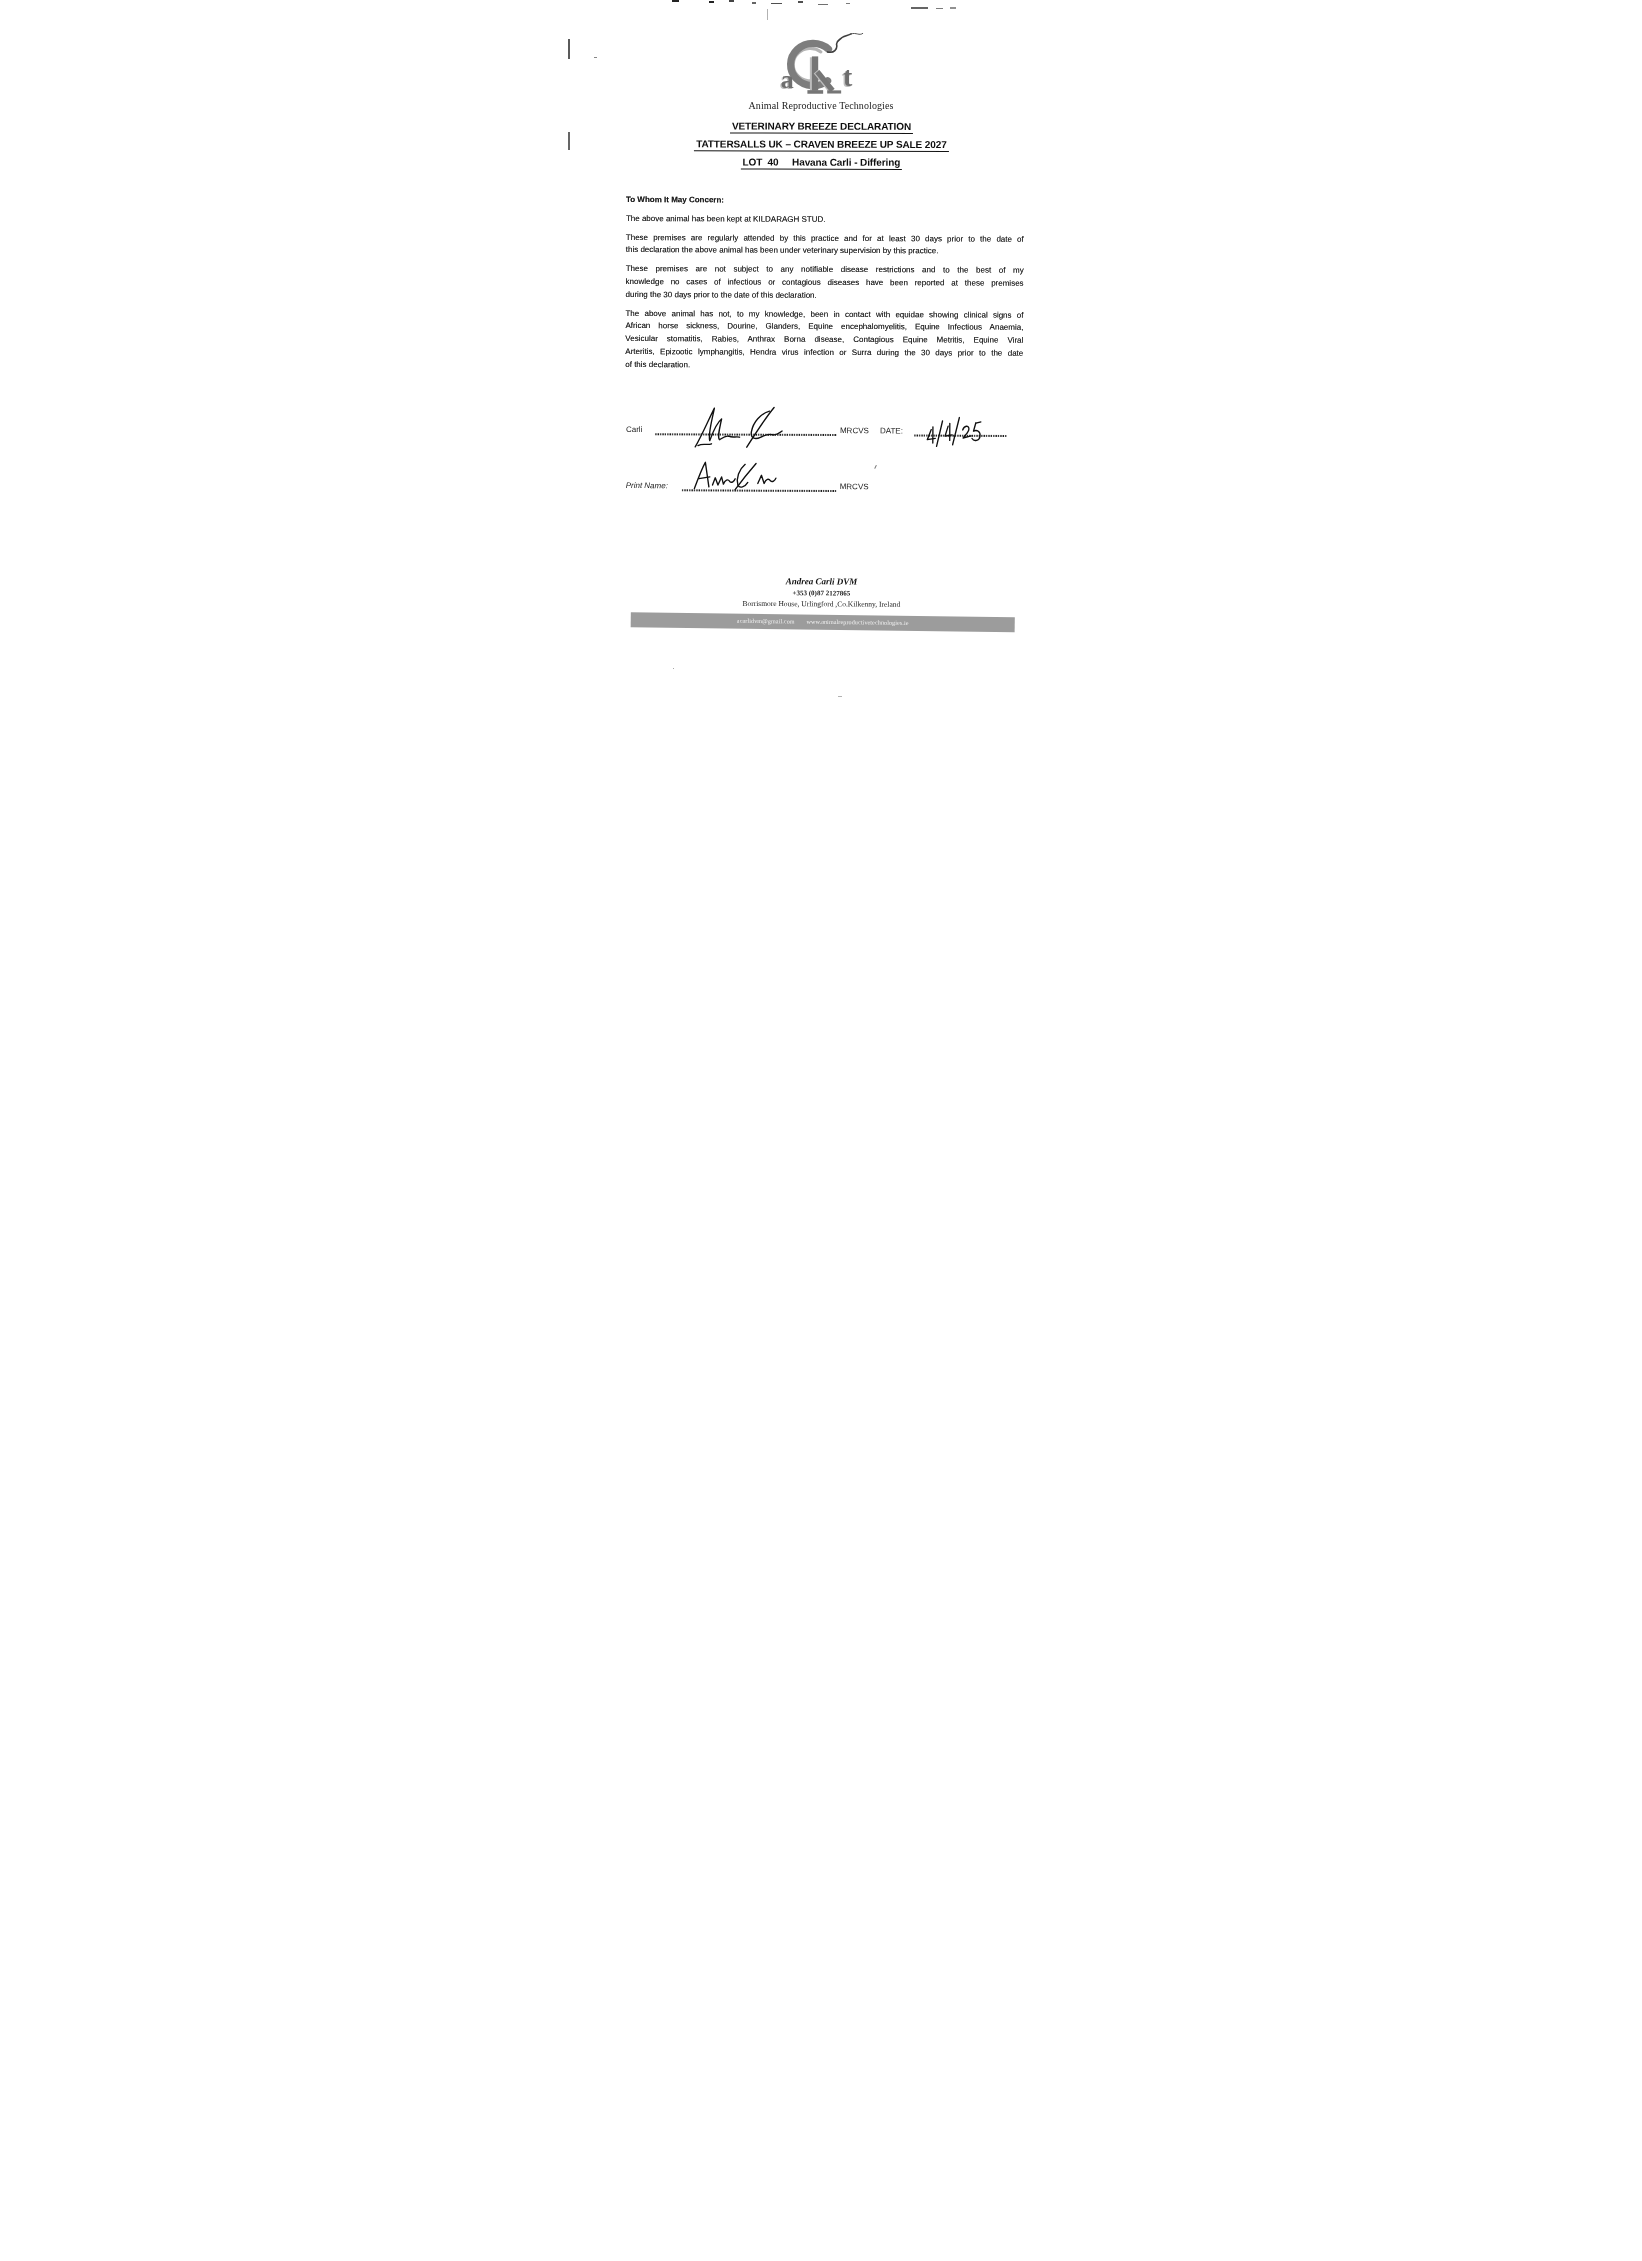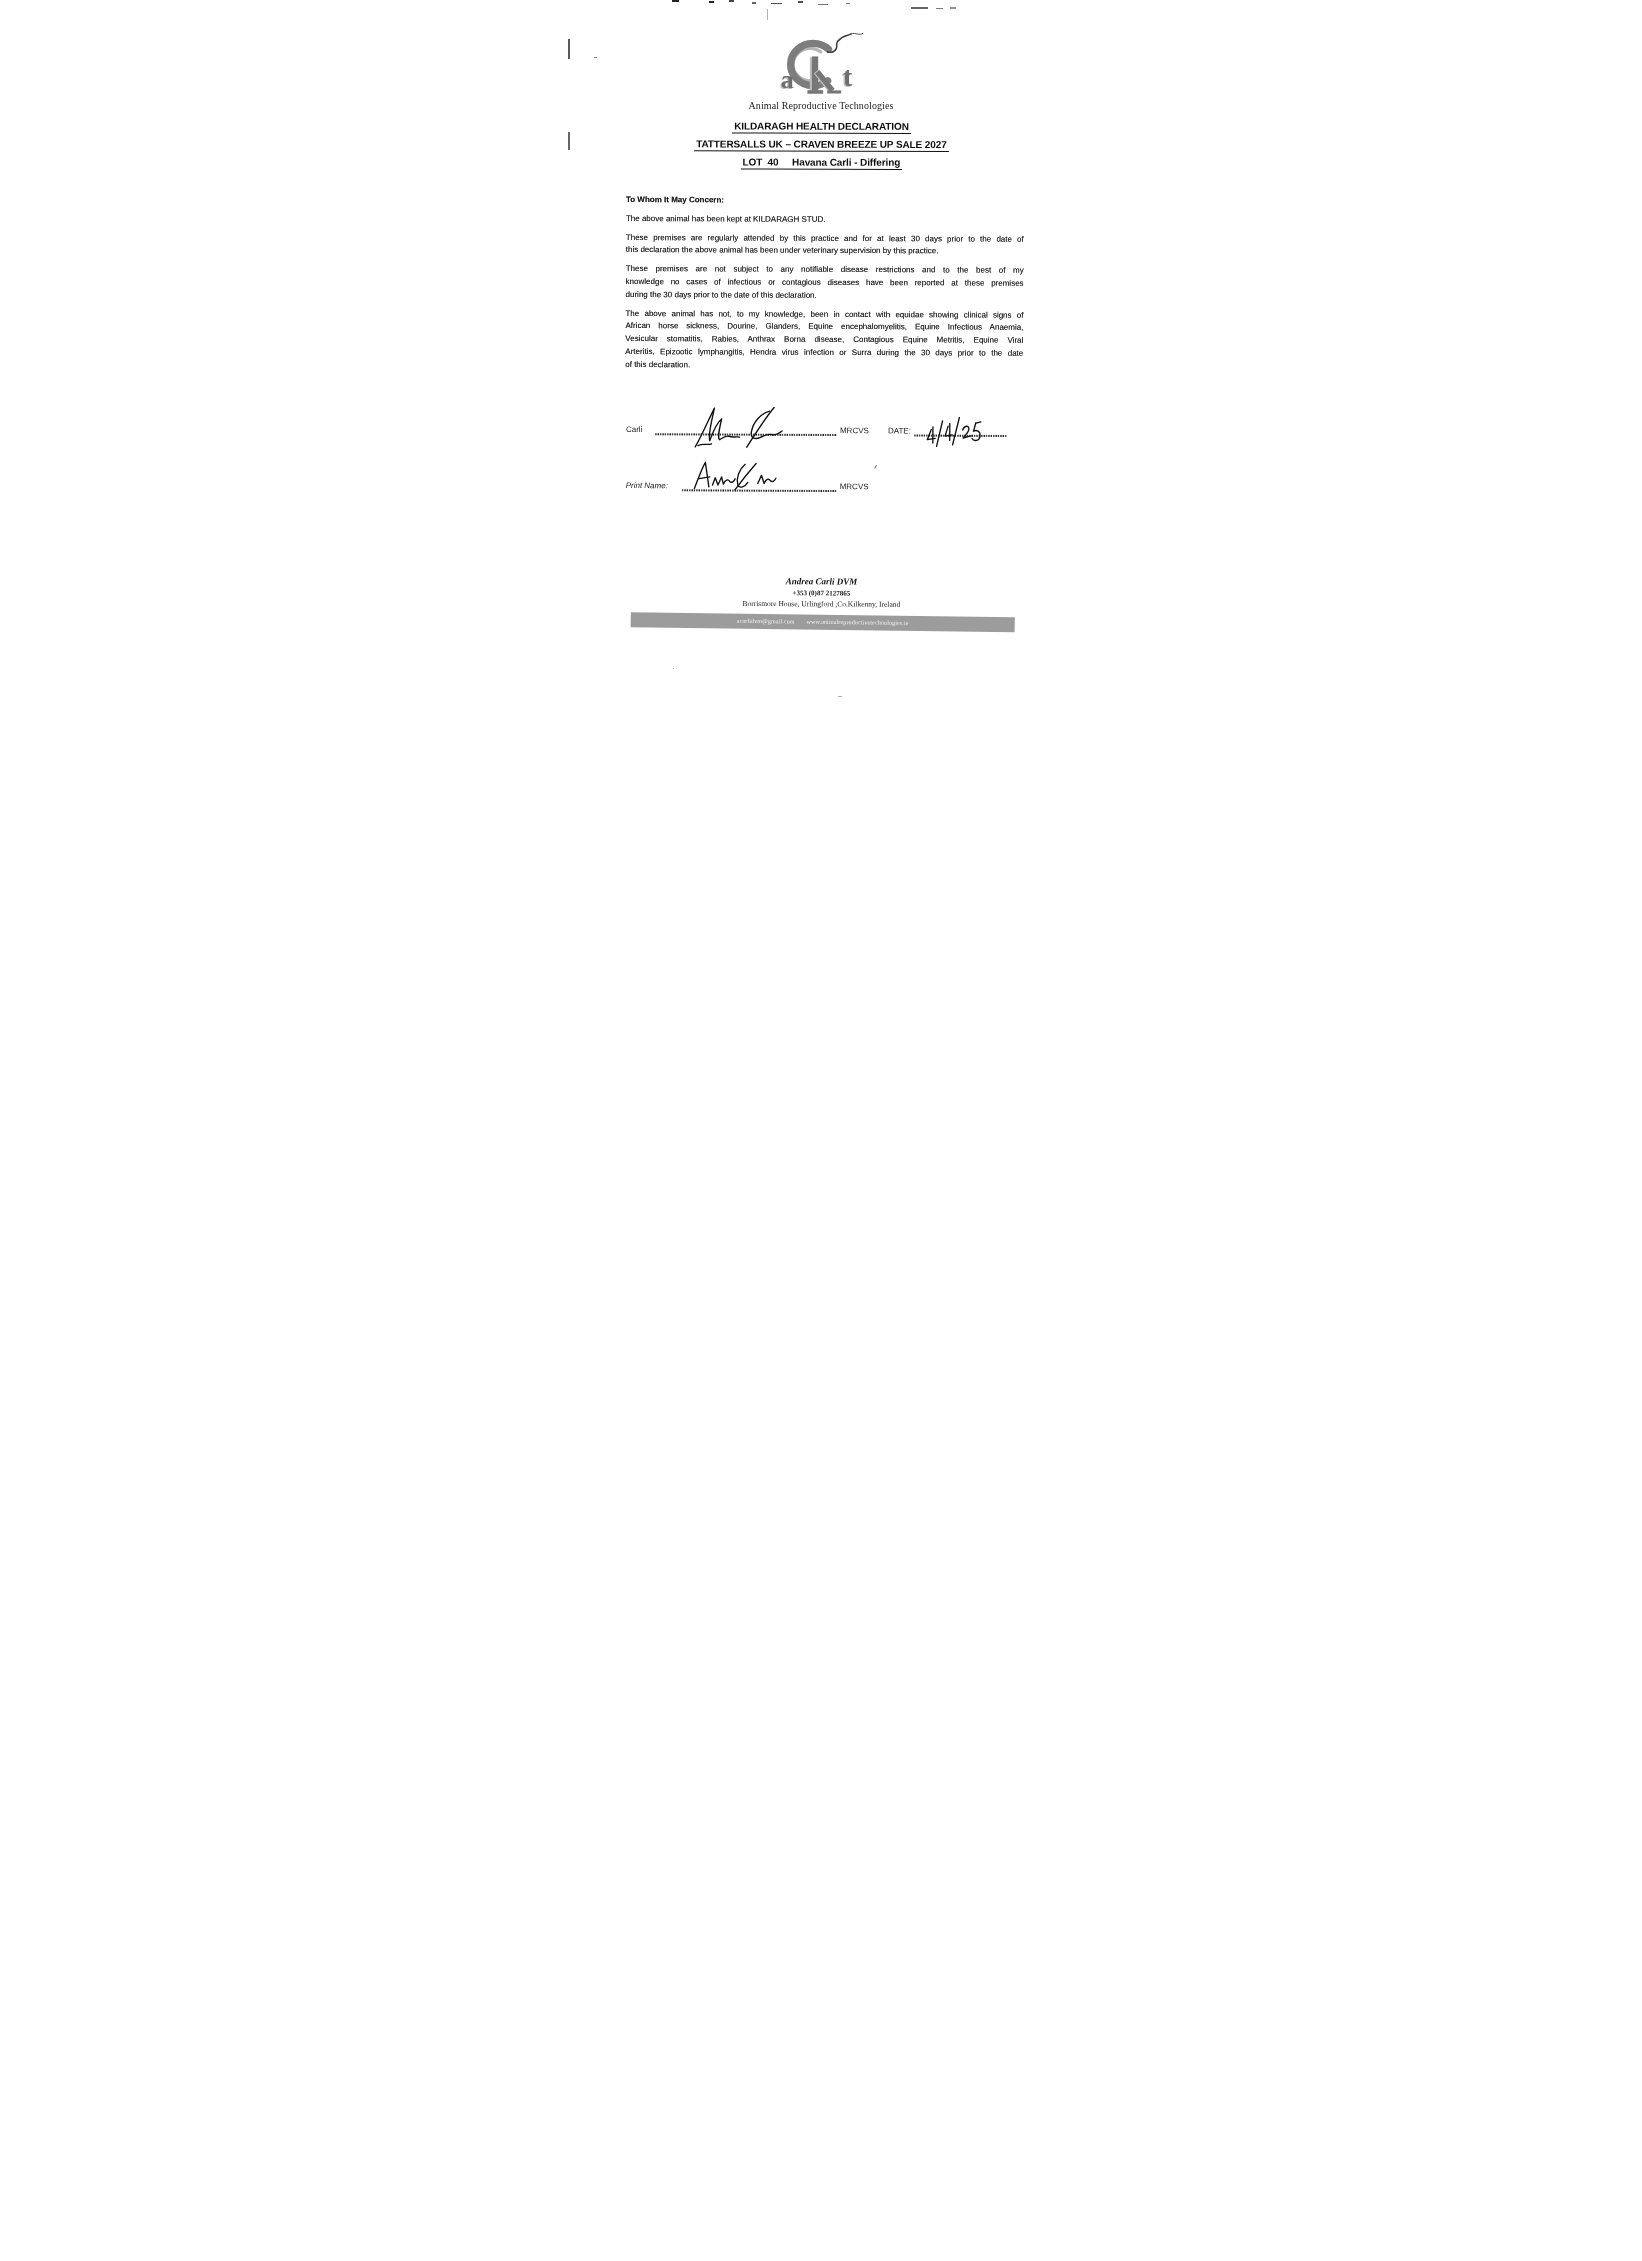--- a/index.html
+++ b/index.html
@@ -125,21 +125,21 @@
       <path d="M 109,86 C 121,100 131,114 143,128" stroke="#767676" stroke-width="12" fill="none"></path>
       <path d="M 131,131 L 162,131" stroke="#767676" stroke-width="7" fill="none"></path>
 
       <text x="163" y="120" font-family="Liberation Serif, serif" font-size="62" font-weight="bold" fill="#bdbdbd">t</text>
       <text x="166" y="118" font-family="Liberation Serif, serif" font-size="62" font-weight="bold" fill="#6e6e6e">t</text>
     </svg>
     <div class="logo-caption">Animal Reproductive Technologies</div>
   </div>
 
   <div class="titles">
-    <span class="t"><span class="u">KILDARAGH HEALTH DECLARATION</span></span>
+    <span class="t"><span class="u">VETERINARY BREEZE DECLARATION</span></span>
     <span class="t"><span class="u">TATTERSALLS UK – CRAVEN BREEZE UP SALE 2027</span></span>
     <span class="t"><span class="u"><span style="white-space:pre;">LOT  40</span><span class="lot-gap"></span><span>Havana Carli - Differing</span></span></span>
   </div>
 
   <div class="bodytext">
     <p class="salutation">To Whom It May Concern:</p>
     <div class="para">
       <div class="line last">The above animal has been kept at KILDARAGH STUD.</div>
     </div>
     <div class="para">
@@ -157,21 +157,21 @@
       <div class="line">Vesicular stomatitis, Rabies, Anthrax Borna disease, Contagious Equine Metritis, Equine Viral</div>
       <div class="line">Arteritis, Epizootic lymphangitis, Hendra virus infection or Surra during the 30 days prior to the date</div>
       <div class="line last">of this declaration.</div>
     </div>
   </div>
 
   <div class="sigblock">
     <span class="lbl" style="left:0;top:0;">Carli</span>
     <div class="dots" style="left:29px;top:8.1px;width:182px;"></div>
     <span class="lbl" style="left:214px;top:0;">MRCVS</span>
-    <span class="lbl" style="left:262px;top:0;">DATE:</span>
+    <span class="lbl" style="left:254px;top:0;">DATE:</span>
     <div class="dots" style="left:288px;top:8.1px;width:93px;"></div>
 
     <svg class="scrawl" style="left:63px;top:-22px;" width="104" height="50" viewBox="0 0 230 110">
       <path d="M 14,96 C 28,72 44,34 56,10 C 50,40 42,68 46,82 C 54,60 64,40 72,34 C 68,54 62,76 68,80 C 74,76 80,70 88,72"></path>
       <path d="M 88,72 C 96,76 104,72 112,74"></path>
       <path d="M 20,93 C 32,87 40,93 50,89"></path>
       <path d="M 178,16 C 158,22 142,40 138,62 C 136,76 146,80 158,74 C 166,70 176,66 184,68"></path>
       <path d="M 128,96 C 148,64 170,30 188,8"></path>
       <path d="M 184,68 C 192,70 198,66 206,60"></path>
     </svg>

